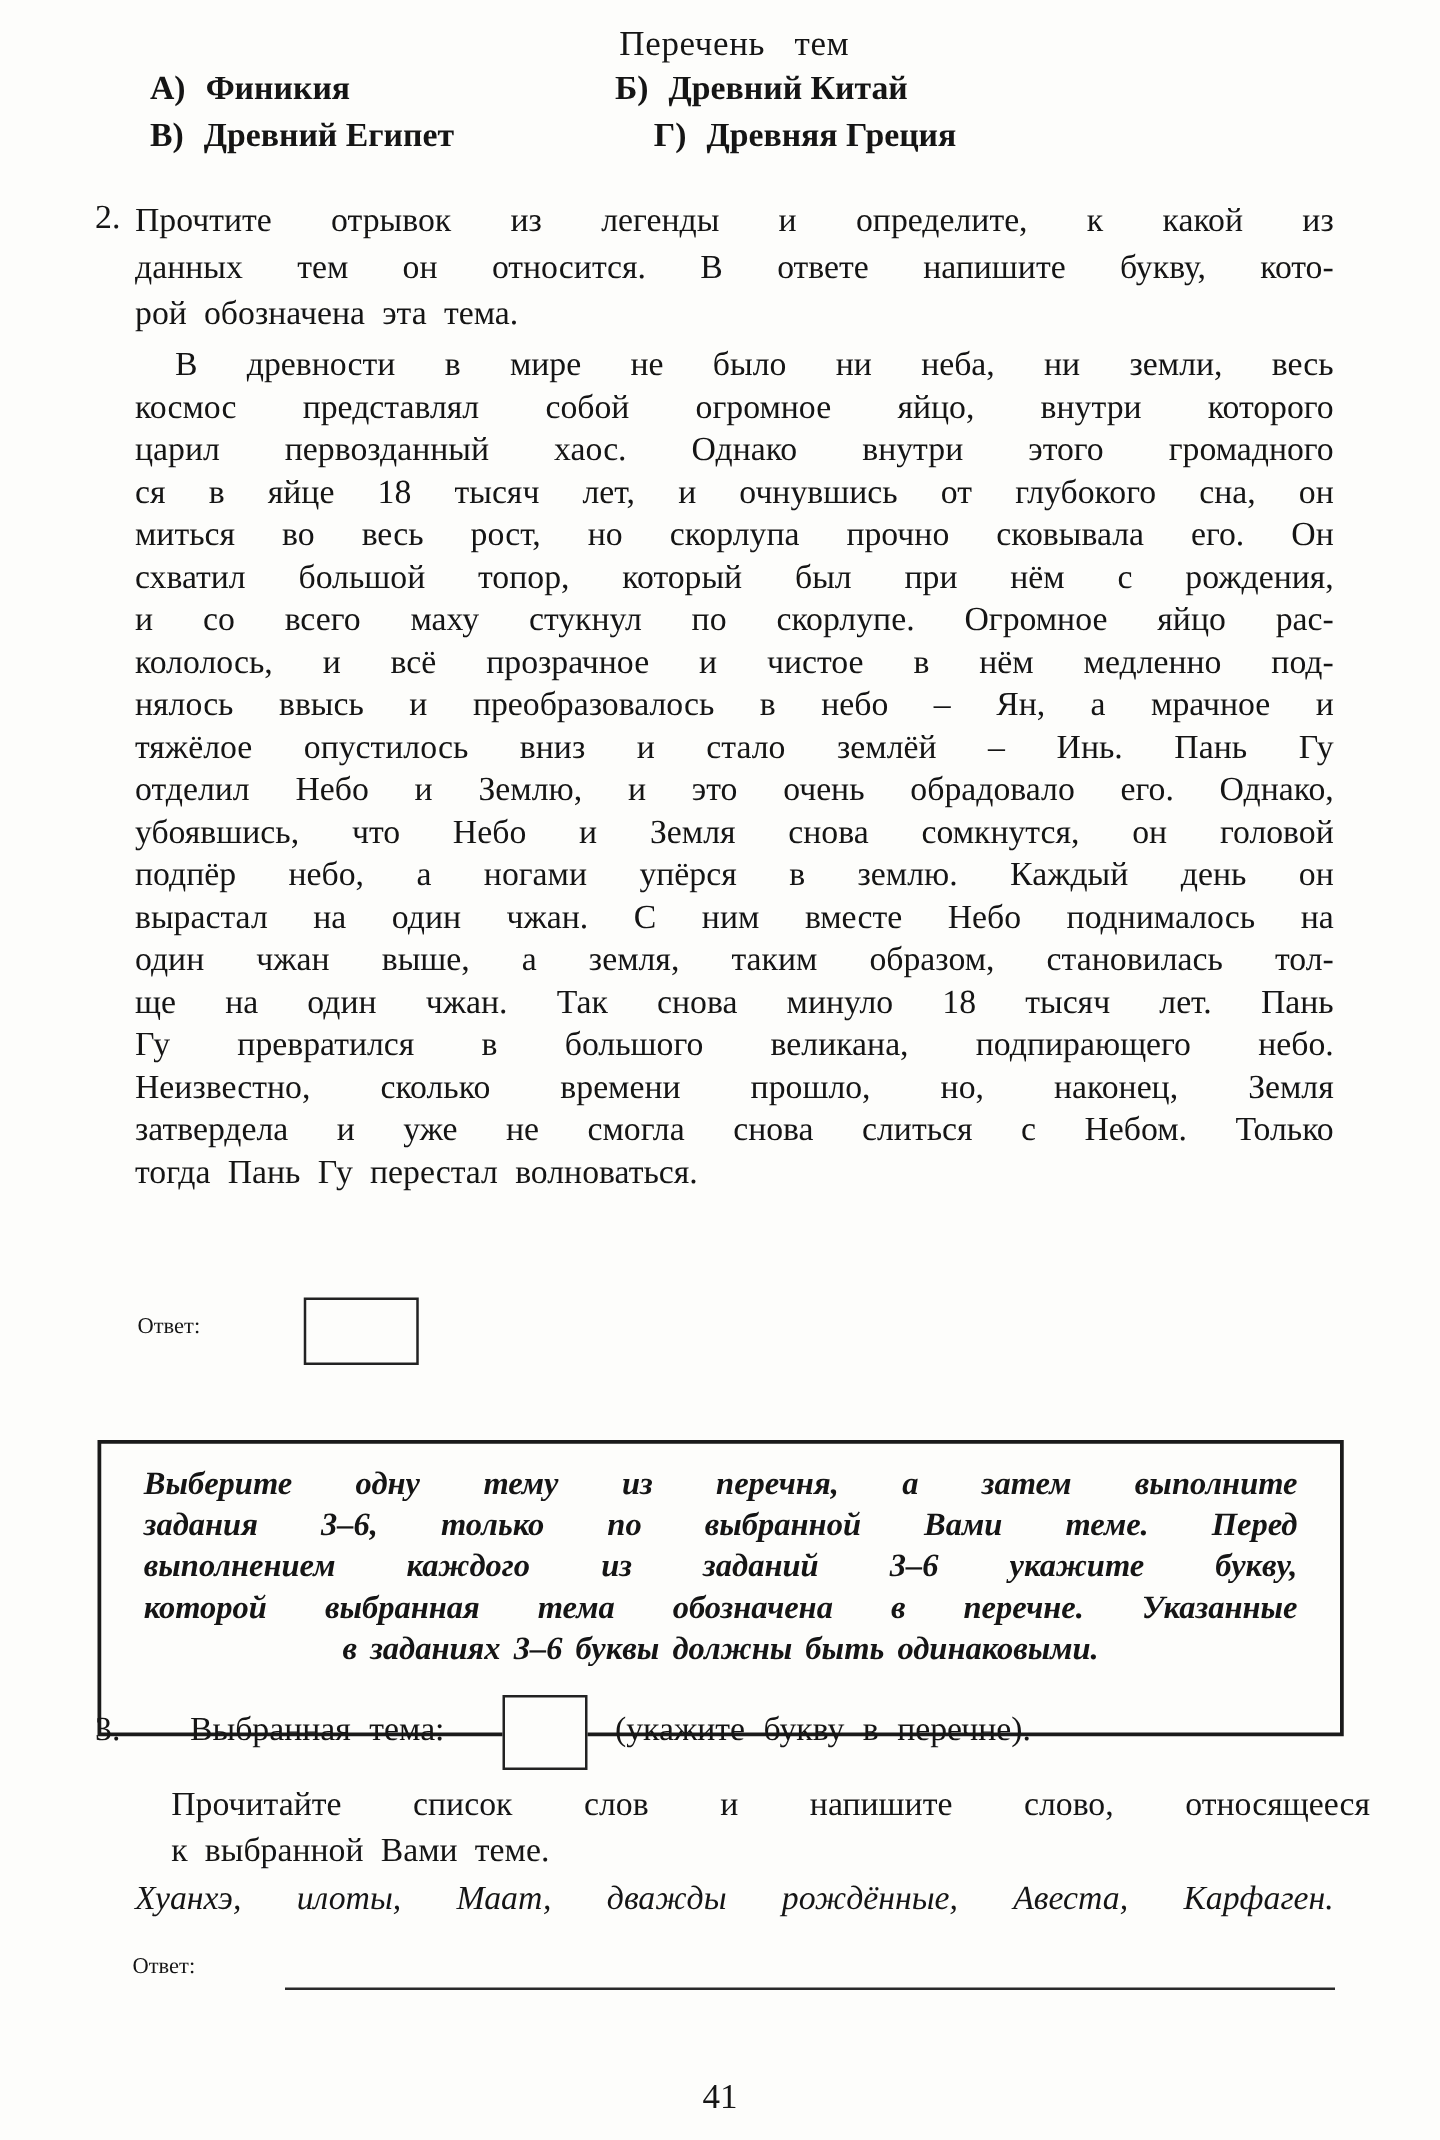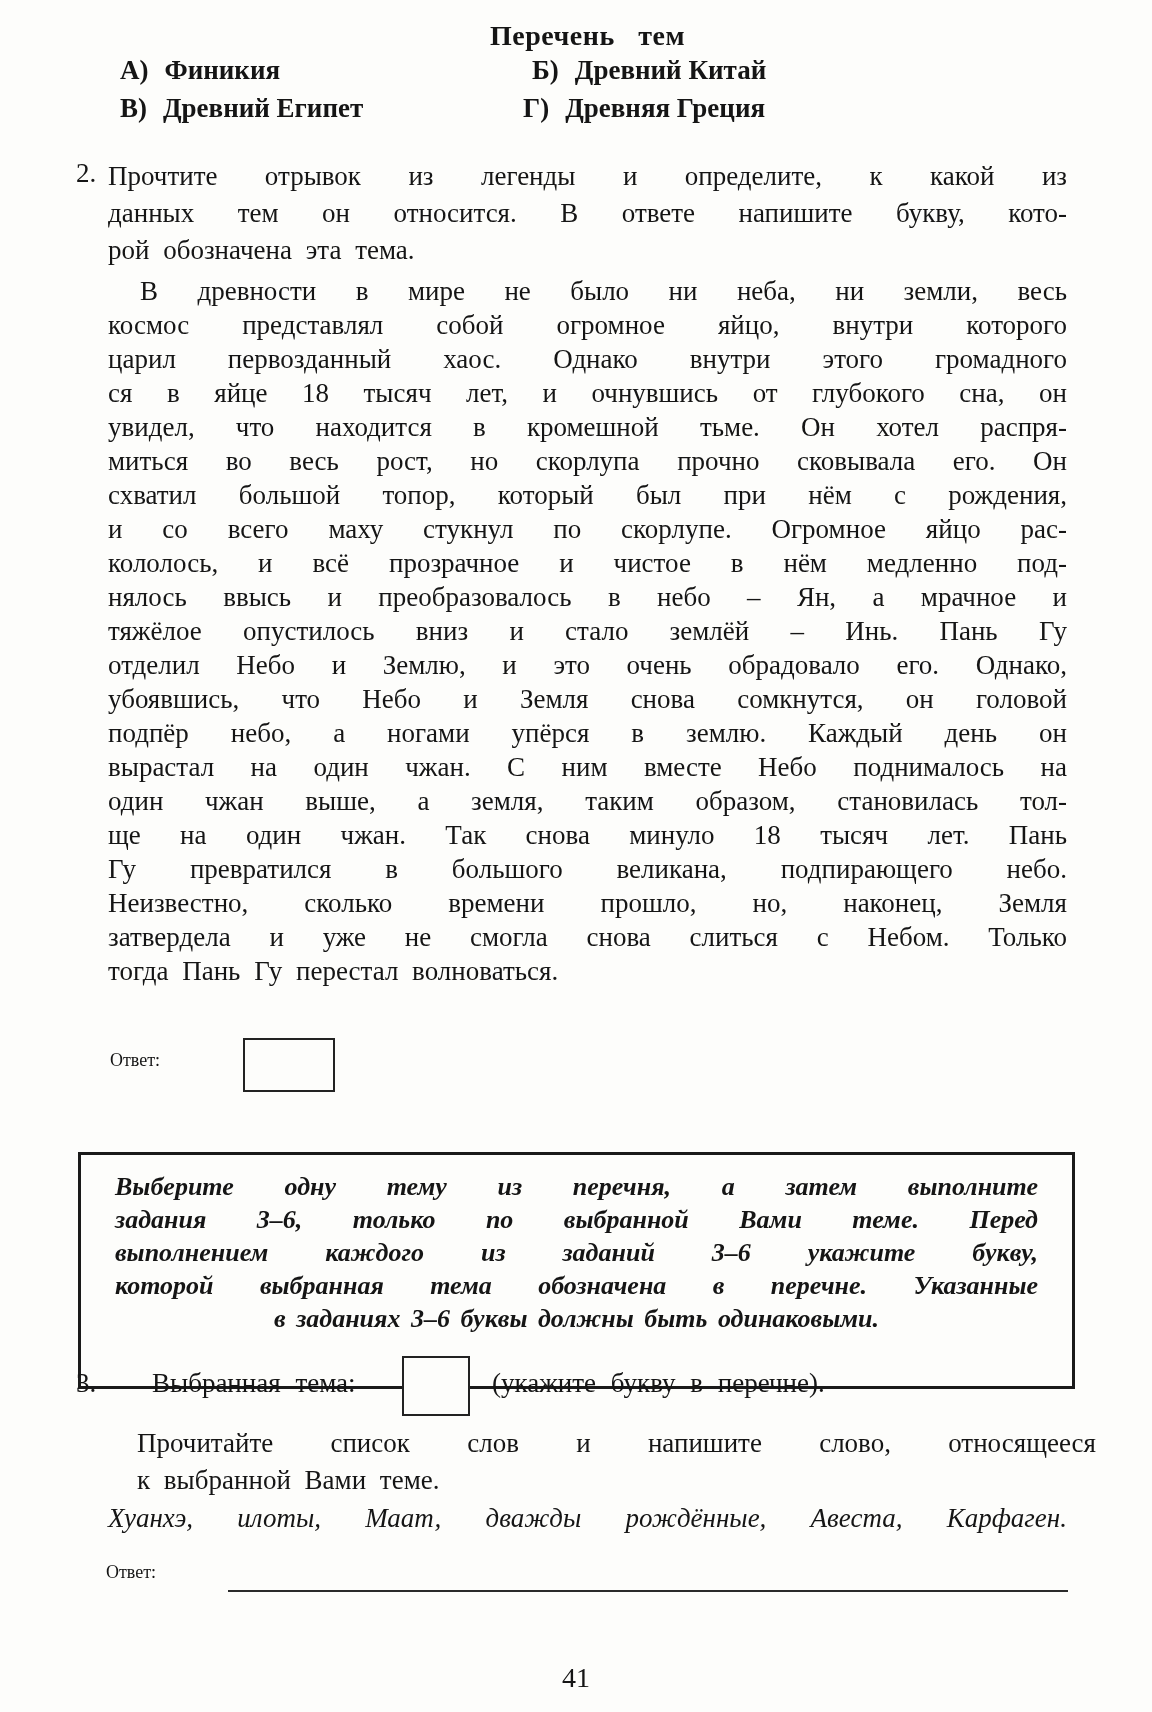--- a/index.html
+++ b/index.html
@@ -11,21 +11,21 @@
     background: #fdfdfb;
     font-family: "Liberation Serif", "DejaVu Serif", serif;
     color: #151515;
     overflow: hidden;
   }
   .abs { position: absolute; }
 
   .title {
     left: 108px; width: 959px; top: 20px;
     text-align: center;
-    font-size: 28px; font-weight: bold;
+    font-size: 28px; font-weight: normal;
     word-spacing: 16px; letter-spacing: 0.5px;
   }
 
   .topic {
     font-size: 27px; font-weight: bold; white-space: nowrap;
   }
   .topic .letter { margin-right: 16px; }
 
   .tasknum { font-size: 27px; }
 
@@ -82,21 +82,21 @@
 </head>
 <body>
 
 <div class="page">
 
   <div class="abs title">Перечень тем</div>
 
   <div class="abs topic" style="left:120px; top:55px;">
     <span class="letter">А)</span><span>Финикия</span>
   </div>
-  <div class="abs topic" style="left:532px; top:55px;">
+  <div class="abs topic" style="left:492px; top:55px;">
     <span class="letter">Б)</span><span>Древний Китай</span>
   </div>
   <div class="abs topic" style="left:120px; top:93px;">
     <span class="letter">В)</span><span>Древний Египет</span>
   </div>
   <div class="abs topic" style="left:523px; top:93px;">
     <span class="letter">Г)</span><span>Древняя Греция</span>
   </div>
 
   <div class="abs tasknum" style="left:76px; top:158px;">2.</div>
@@ -104,21 +104,20 @@
       <div>Прочтите отрывок из легенды и определите, к какой из</div>
       <div>данных тем он относится. В ответе напишите букву, кото-</div>
       <div>рой обозначена эта тема.</div>
     </div>
 
   <div class="abs jlines legend" style="left:108px; top:274px; width:959px;">
       <div>В древности в мире не было ни неба, ни земли, весь</div>
       <div>космос представлял собой огромное яйцо, внутри которого</div>
       <div>царил первозданный хаос. Однако внутри этого громадного</div>
       <div>ся в яйце 18 тысяч лет, и очнувшись от глубокого сна, он</div>
-      <div>увидел, что находится в кромешной тьме. Он хотел распря-</div>
       <div>миться во весь рост, но скорлупа прочно сковывала его. Он</div>
       <div>схватил большой топор, который был при нём с рождения,</div>
       <div>и со всего маху стукнул по скорлупе. Огромное яйцо рас-</div>
       <div>кололось, и всё прозрачное и чистое в нём медленно под-</div>
       <div>нялось ввысь и преобразовалось в небо – Ян, а мрачное и</div>
       <div>тяжёлое опустилось вниз и стало землёй – Инь. Пань Гу</div>
       <div>отделил Небо и Землю, и это очень обрадовало его. Однако,</div>
       <div>убоявшись, что Небо и Земля снова сомкнутся, он головой</div>
       <div>подпёр небо, а ногами упёрся в землю. Каждый день он</div>
       <div>вырастал на один чжан. С ним вместе Небо поднималось на</div>

